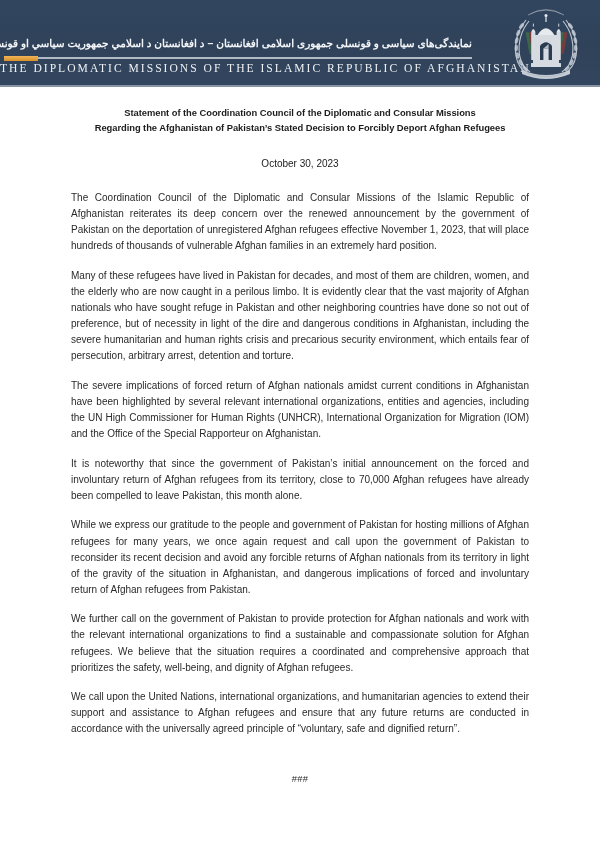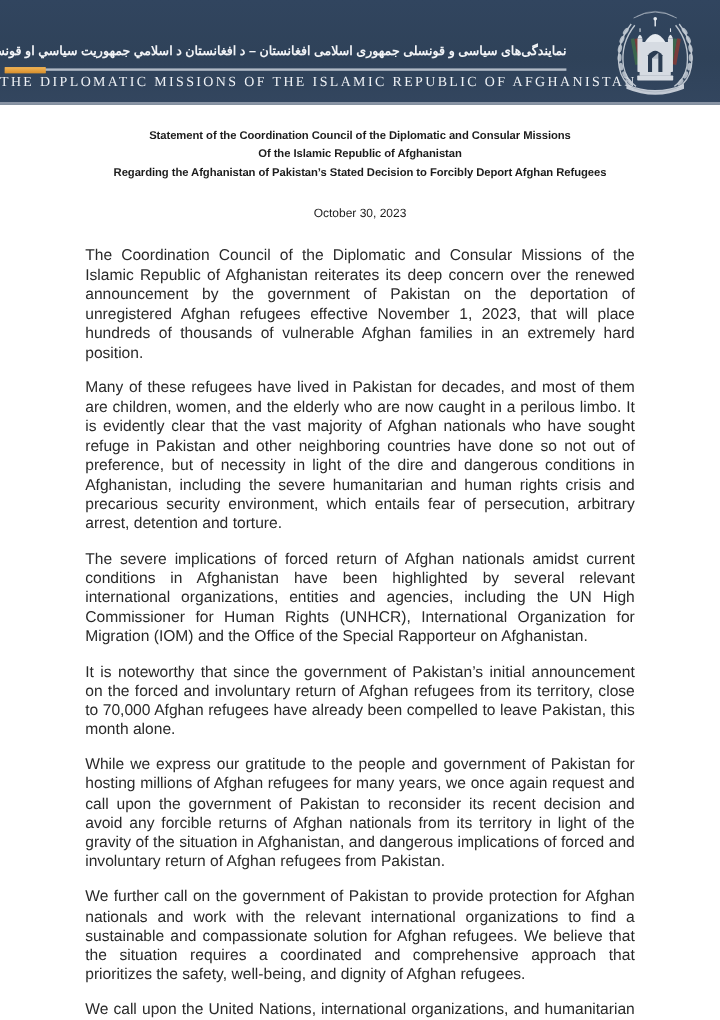--- a/index.html
+++ b/index.html
@@ -126,21 +126,21 @@
     line-height: 14px;
     color: #1c1c1c;
   }
 
   .body-copy {
     margin-top: 19px;
   }
   .para {
     text-align: justify;
     text-justify: inter-word;
-    font-size: 13px;
+    font-size: 10px;
     line-height: 16.1px;
     color: #2a2a2a;
     margin: 0 0 13.5px 0;
     hyphens: none;
   }
   .para:last-child { margin-bottom: 16px; }
 
   .endmark {
     margin-top: 35px;
     text-align: center;
@@ -247,21 +247,20 @@
         <path d="M26 70.8 Q46 78.6 66 70.8"></path>
       </g>
     </svg>
   </div>
 </header>
 
 <main class="page">
 
   <section class="title-block">
     <div class="title-line">Statement of the Coordination Council of the Diplomatic and Consular Missions</div>
-    <div class="title-line">Of the Islamic Republic of Afghanistan</div>
     <div class="title-line">Regarding the Afghanistan of Pakistan’s Stated Decision to Forcibly Deport Afghan Refugees</div>
   </section>
 
   <div class="doc-date">October 30, 2023</div>
 
   <section class="body-copy">
     <p class="para">The Coordination Council of the Diplomatic and Consular Missions of the Islamic Republic of Afghanistan reiterates its deep concern over the renewed announcement by the government of Pakistan on the deportation of unregistered Afghan refugees effective November 1, 2023, that will place hundreds of thousands of vulnerable Afghan families in an extremely hard position.</p>
     <p class="para">Many of these refugees have lived in Pakistan for decades, and most of them are children, women, and the elderly who are now caught in a perilous limbo. It is evidently clear that the vast majority of Afghan nationals who have sought refuge in Pakistan and other neighboring countries have done so not out of preference, but of necessity in light of the dire and dangerous conditions in Afghanistan, including the severe humanitarian and human rights crisis and precarious security environment, which entails fear of persecution, arbitrary arrest, detention and torture.</p>
     <p class="para">The severe implications of forced return of Afghan nationals amidst current conditions in Afghanistan have been highlighted by several relevant international organizations, entities and agencies, including the UN High Commissioner for Human Rights (UNHCR), International Organization for Migration (IOM) and the Office of the Special Rapporteur on Afghanistan.</p>
     <p class="para">It is noteworthy that since the government of Pakistan’s initial announcement on the forced and involuntary return of Afghan refugees from its territory, close to 70,000 Afghan refugees have already been compelled to leave Pakistan, this month alone.</p>

